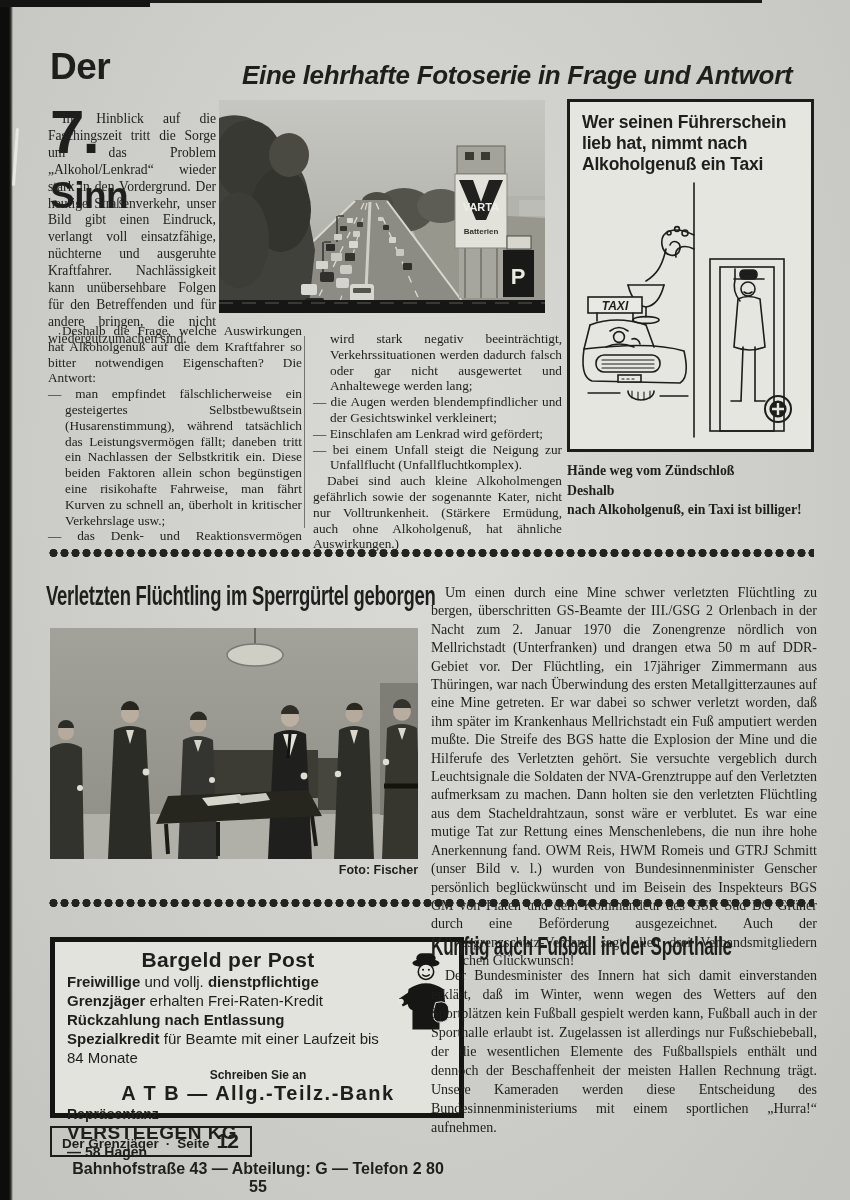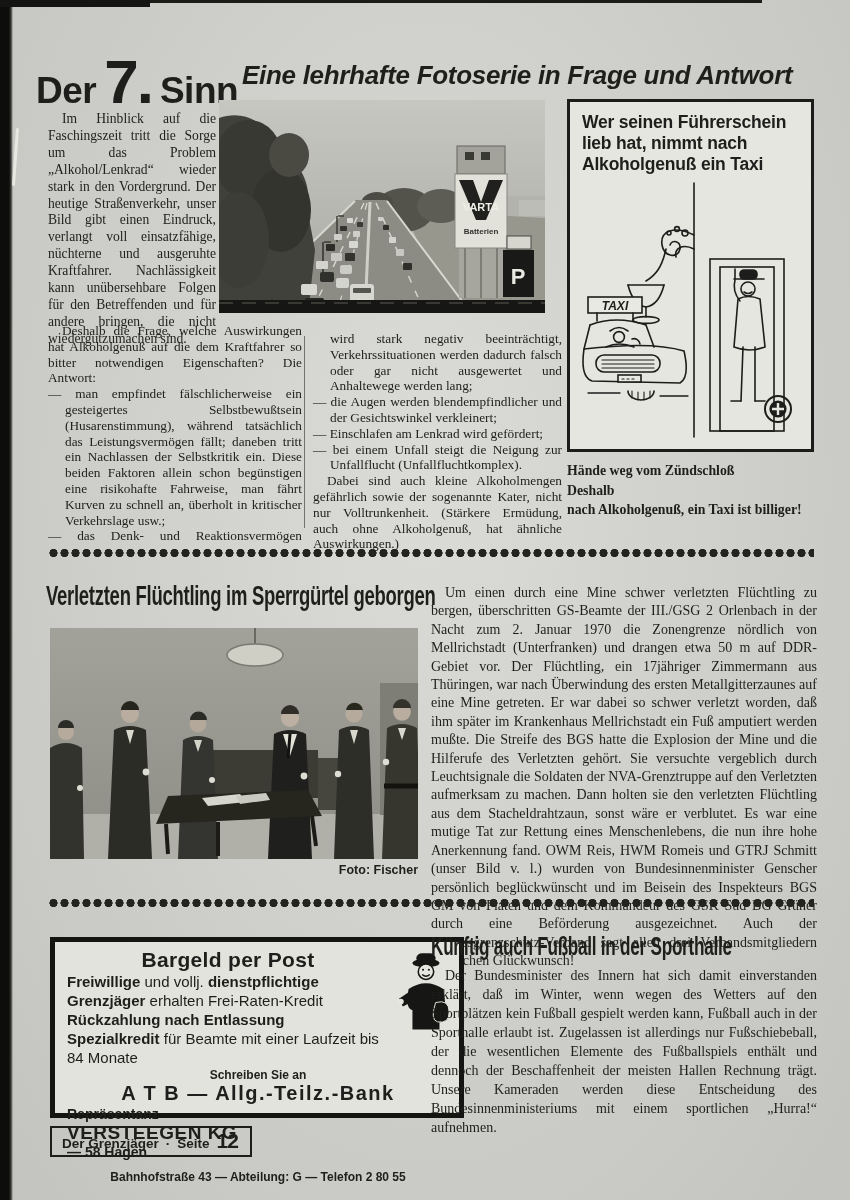--- a/index.html
+++ b/index.html
@@ -12,21 +12,21 @@
   .serifbody{font-size:13.3px;line-height:15.8px;text-align:justify;color:#222220;}
   .intro{font-size:13.6px;line-height:16.9px;}
   .b{font-weight:700;}
   .hang{padding-left:17px;text-indent:-17px;}
   .indent{text-indent:14px;}
   .forcejust{text-align-last:justify;}
   .edge-left{left:0;top:0;width:13px;height:1200px;background:linear-gradient(90deg,#0d0d0b 0 9px,#3a3a36 11px,rgba(60,60,56,0) 13px);}
   .edge-top{left:0;top:0;width:762px;height:3px;background:#1b1b19;}
   .edge-top-left{left:0;top:0;width:150px;height:7px;background:#141412;}
   .scratch{left:14px;top:128px;width:3px;height:58px;background:#e8e8e2;transform:rotate(4deg);border-radius:2px;}
-  .masthead{left:36px;top:46px;display:flex;align-items:baseline;gap:8px;}
+  .masthead{left:50px;top:46px;display:flex;align-items:baseline;gap:8px;flex-direction:column;}
   .m-der,.m-sinn{font-weight:700;font-size:37px;letter-spacing:-.5px;}
   .m-seven{font-weight:700;font-size:62px;letter-spacing:-2px;}
   .m-sub{left:242px;top:60px;font-style:italic;font-weight:700;font-size:26px;letter-spacing:-.3px;white-space:nowrap;}
   .photo-frame{background:#b8b8b2;}
   .cartoon-box{left:567px;top:99px;width:247px;height:353px;background:#e6e6e0;border:3px solid #1c1c1a;box-sizing:border-box;padding:10px 12px 0 12px;}
   .cartoon-cap{font-weight:700;font-size:17.5px;line-height:21px;letter-spacing:-.2px;}
   .vrule{width:1px;background:#73736d;}
   .conclusion{left:567px;top:461px;width:252px;font-weight:700;font-size:13.8px;line-height:19.5px;}
   .dotrule{height:10px;background-image:radial-gradient(circle, #232321 0 3.9px, rgba(0,0,0,0) 4.3px);background-size:11px 10px;background-position:0 50%;background-repeat:repeat-x;}
   .headline-cond{font-family:"Liberation Sans",sans-serif;font-weight:700;white-space:nowrap;transform-origin:0 50%;}
@@ -36,21 +36,21 @@
   .photocredit{font-family:"Liberation Sans",sans-serif;font-weight:700;font-size:12.5px;text-align:right;}
   .ad-box{left:50px;top:937px;width:414px;height:181px;background:#e3e3dd;border:5px solid #141412;box-sizing:border-box;padding:6px 10px 0 12px;font-family:"Liberation Sans",sans-serif;}
   .ad-title{text-align:center;font-weight:700;font-size:21px;letter-spacing:.3px;margin-right:60px;}
   .ad-line{font-size:15px;line-height:19px;width:268px;}
   .ad-write{    text-align:center;font-weight:700;font-size:12px;margin-top:1px;}
   .ad-bank{text-align:center;font-weight:700;font-size:20px;letter-spacing:1.5px;}
   .ad-rep{display:flex;align-items:baseline;justify-content:space-between;margin-top:1px;flex-direction:column;}
   .ad-rep-label{font-weight:700;font-size:14px;}
   .ad-rep-name{font-weight:700;font-size:19px;letter-spacing:.5px;}
   .ad-rep-city{font-weight:700;font-size:14px;}
-  .ad-addr{text-align:center;font-weight:700;font-size:12px;margin-top:10px;}
+  .ad-addr{text-align:center;font-weight:700;font-size:16px;margin-top:0;}
   .ad-man{position:absolute;right:6px;top:8px;}
   .footer-box{left:50px;top:1126px;border:2px solid #1c1c1a;padding:1px 12px 2px 10px;display:inline-flex;align-items:baseline;gap:7px;font-family:"Liberation Sans",sans-serif;font-weight:700;}
   .f-name{font-size:13.5px;}
   .f-sep{font-size:13.5px;}
   .f-seite{font-size:13.5px;}
   .f-num{font-size:21px;letter-spacing:-1px;}
 </style>
 </head>
 <body>
 

